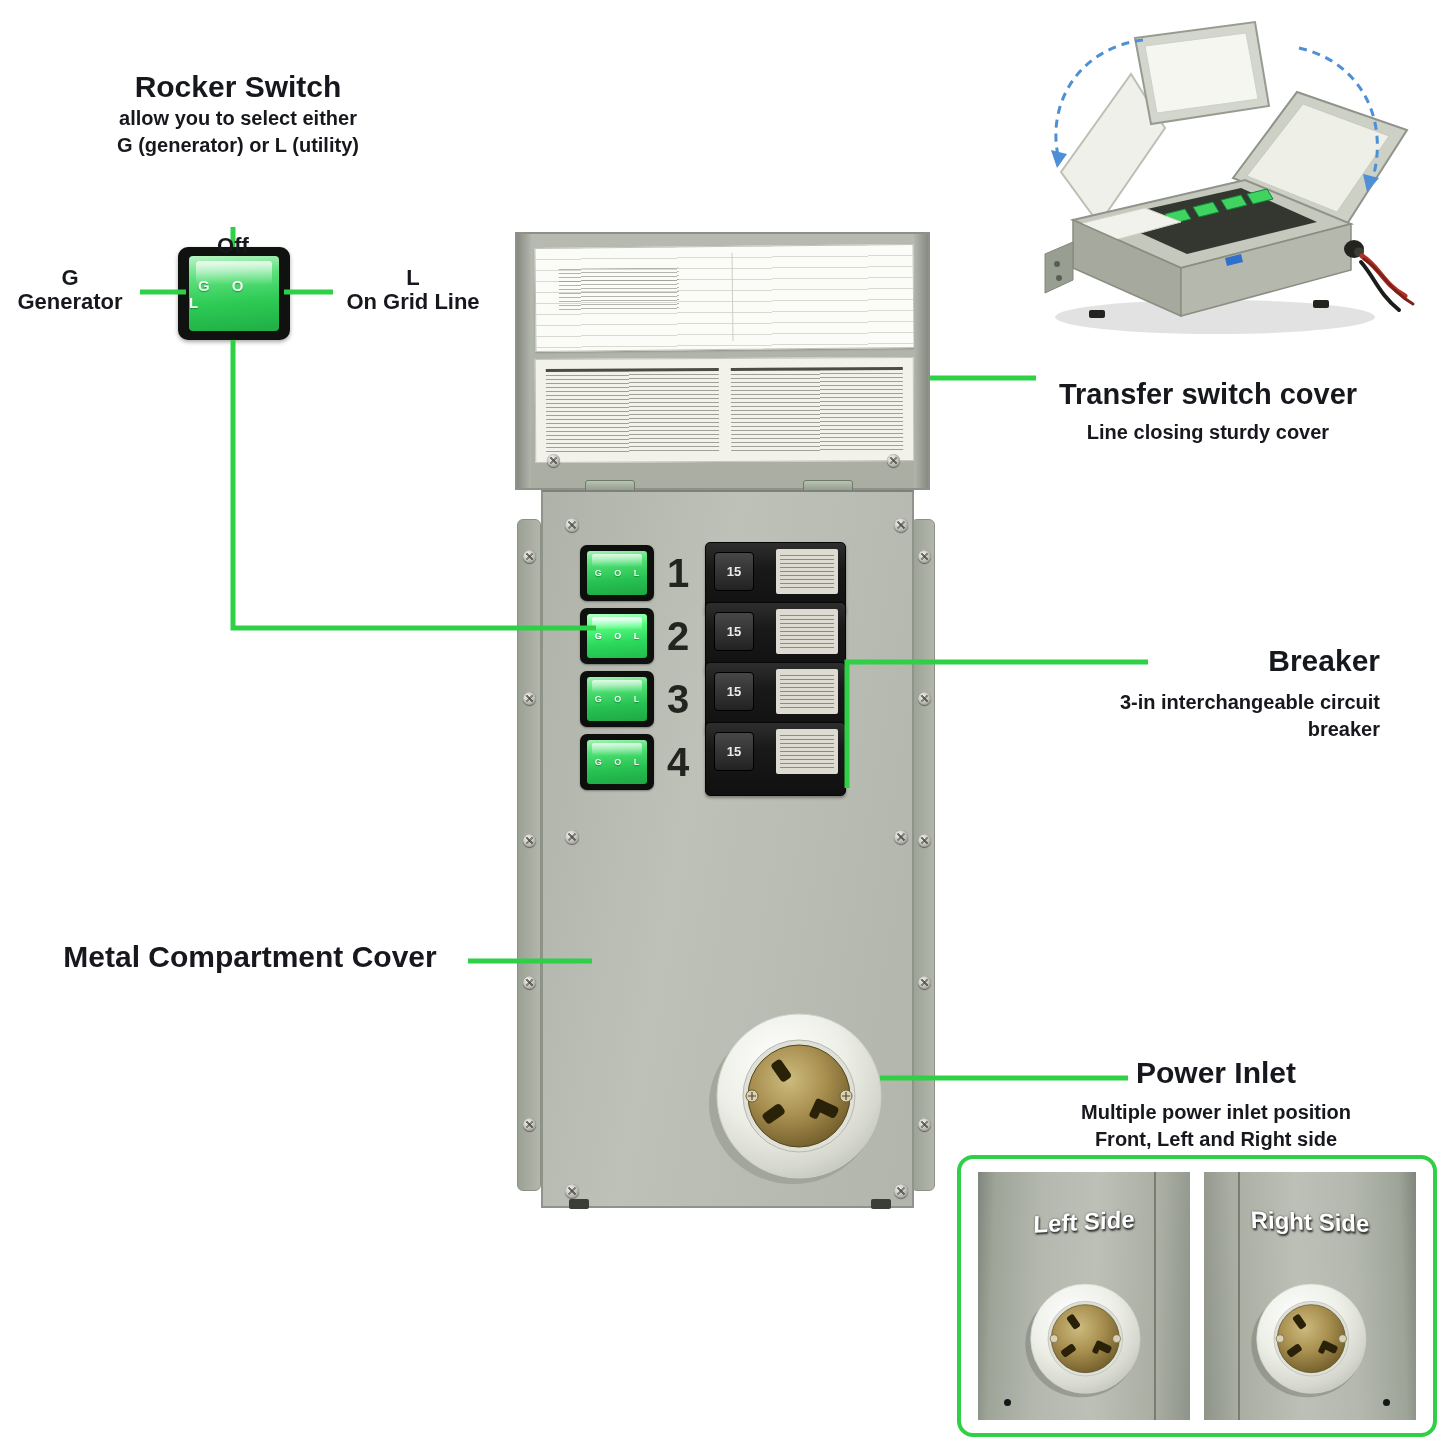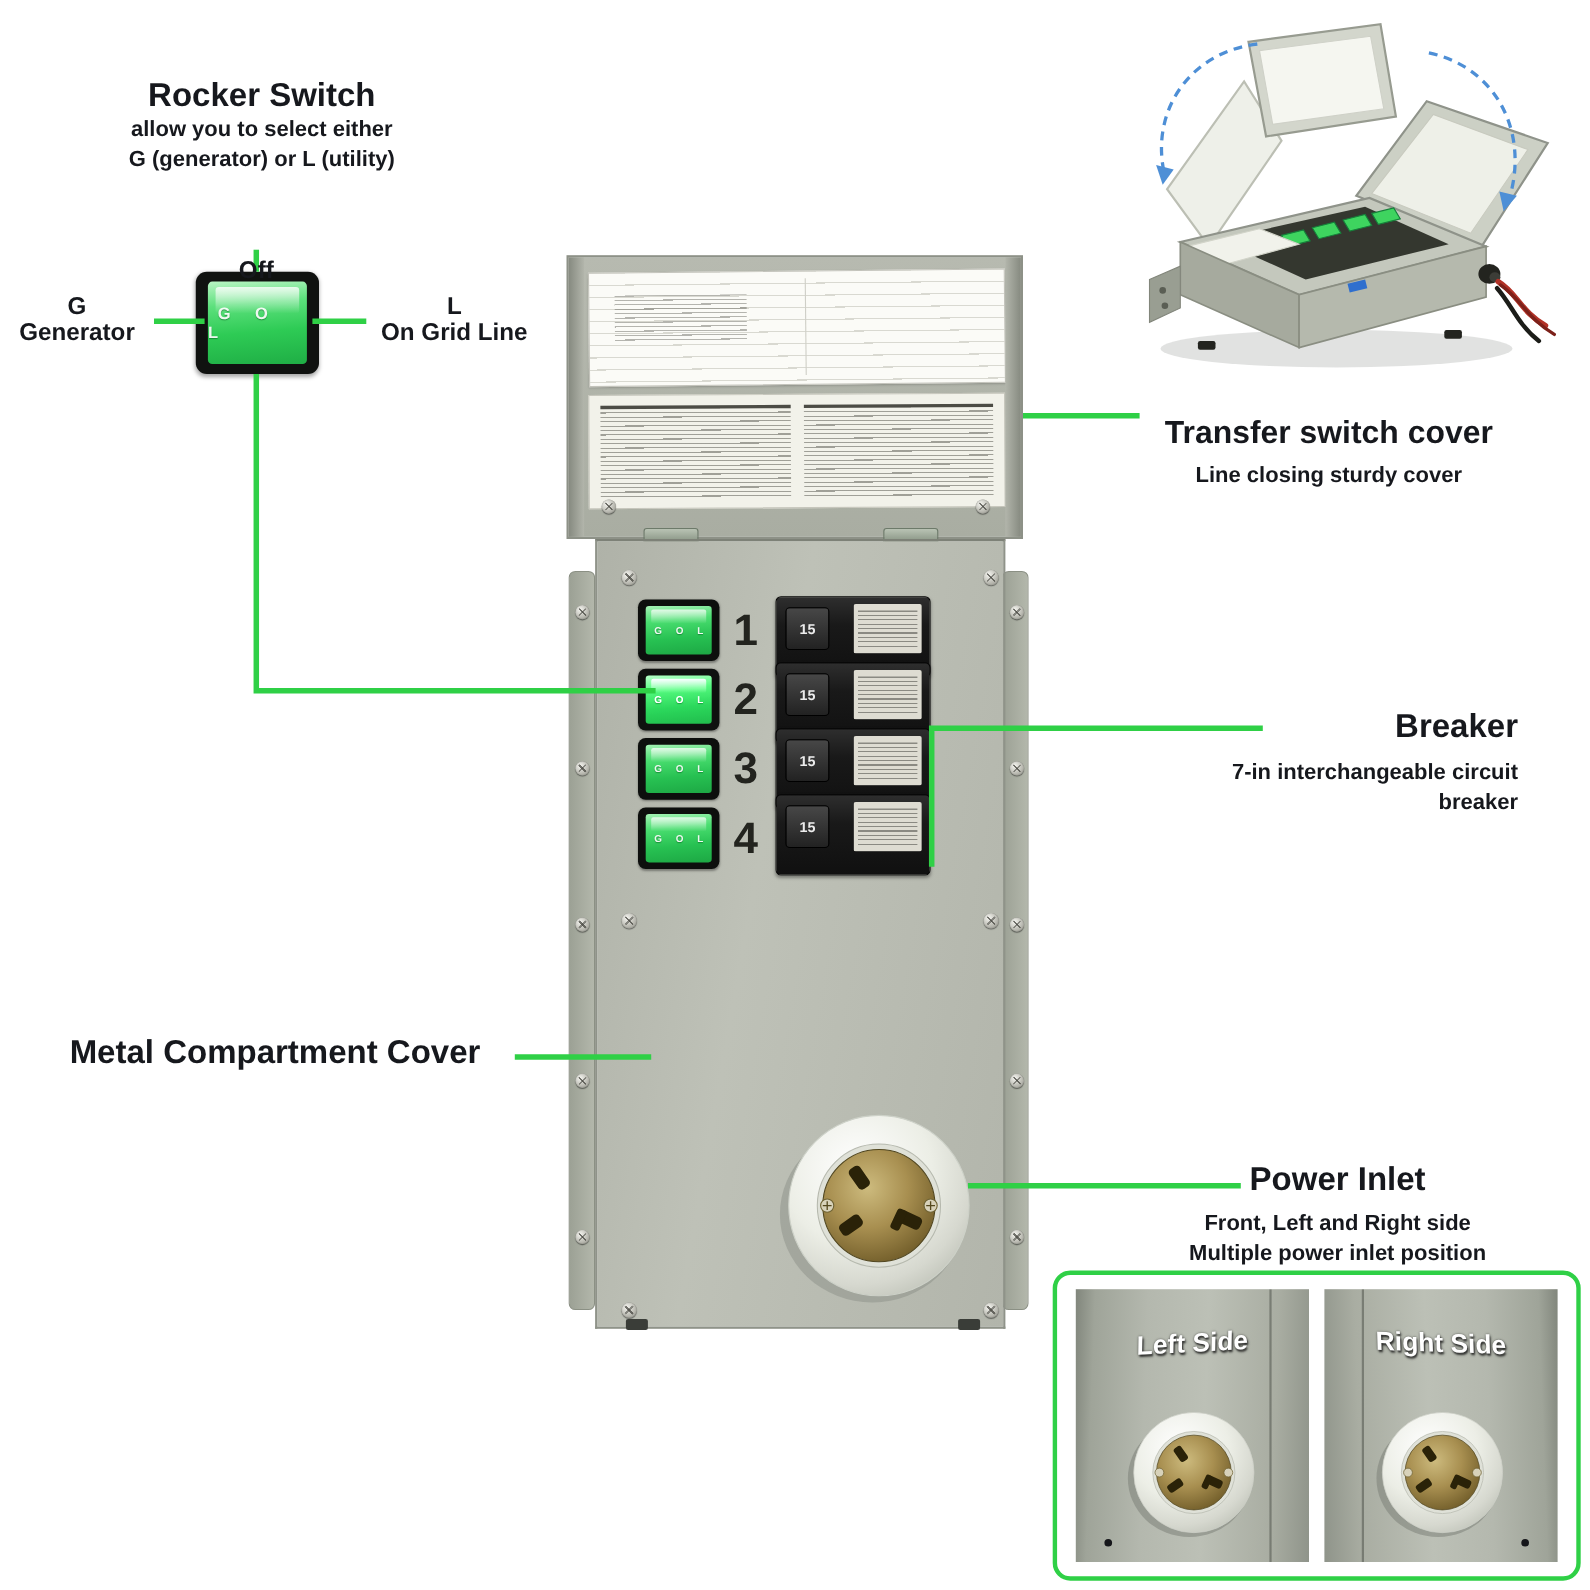--- a/index.html
+++ b/index.html
@@ -323,30 +323,30 @@
     </div>
   </div>
 
   <div class="abs ann transfer-ann">
     <div class="title">Transfer switch cover</div>
     <div class="sub">Line closing sturdy cover</div>
   </div>
 
   <div class="abs ann breaker-ann">
     <div class="title">Breaker</div>
-    <div class="sub">7-in interchangeable circuit</div>
+    <div class="sub">3-in interchangeable circuit</div>
     <div class="sub">breaker</div>
   </div>
 
   <div class="abs metal-ann">Metal Compartment Cover</div>
 
   <div class="abs ann inlet-ann">
     <div class="title">Power Inlet</div>
+    <div class="sub">Multiple power inlet position</div>
     <div class="sub">Front, Left and Right side</div>
-    <div class="sub">Multiple power inlet position</div>
   </div>
 
   <div class="abs side-views">
     <div class="side-photo left">
       <div class="side-label">Left Side</div>
       <svg class="inlet-sm" viewBox="0 0 180 180">
         <defs>
           <radialGradient id="ringB" cx="38%" cy="30%" r="75%">
             <stop offset="0" stop-color="#ffffff"></stop>
               <stop offset=".55" stop-color="#eceee6"></stop>

